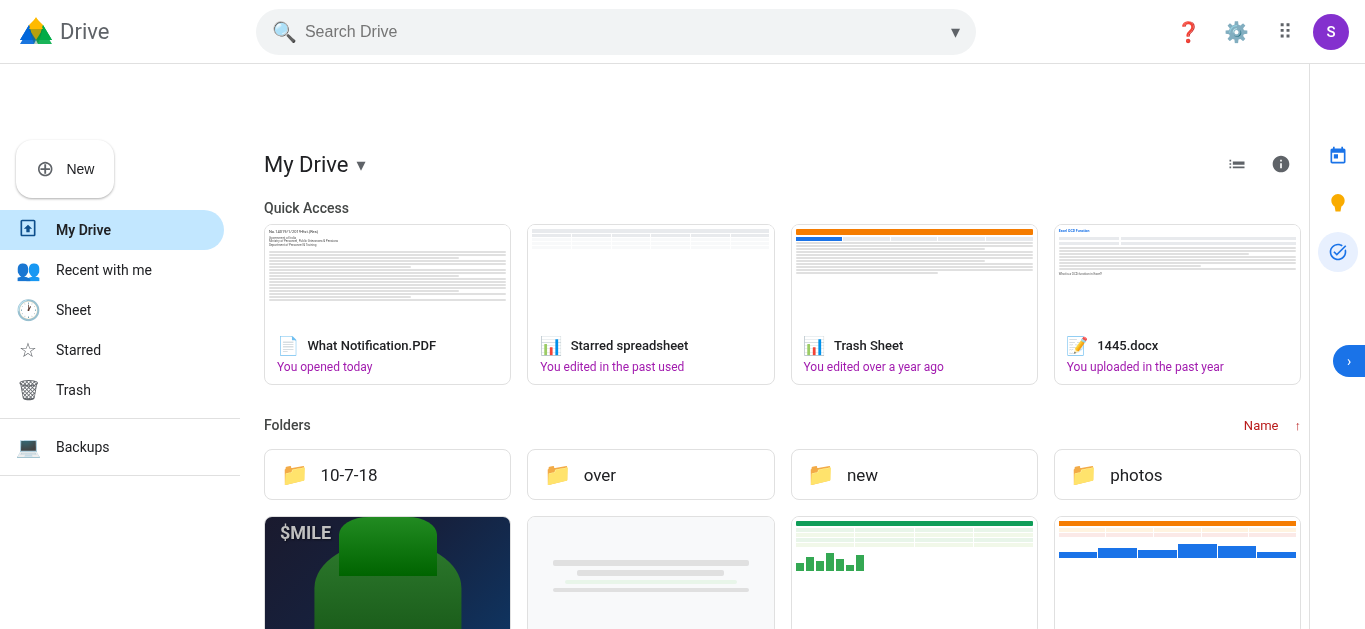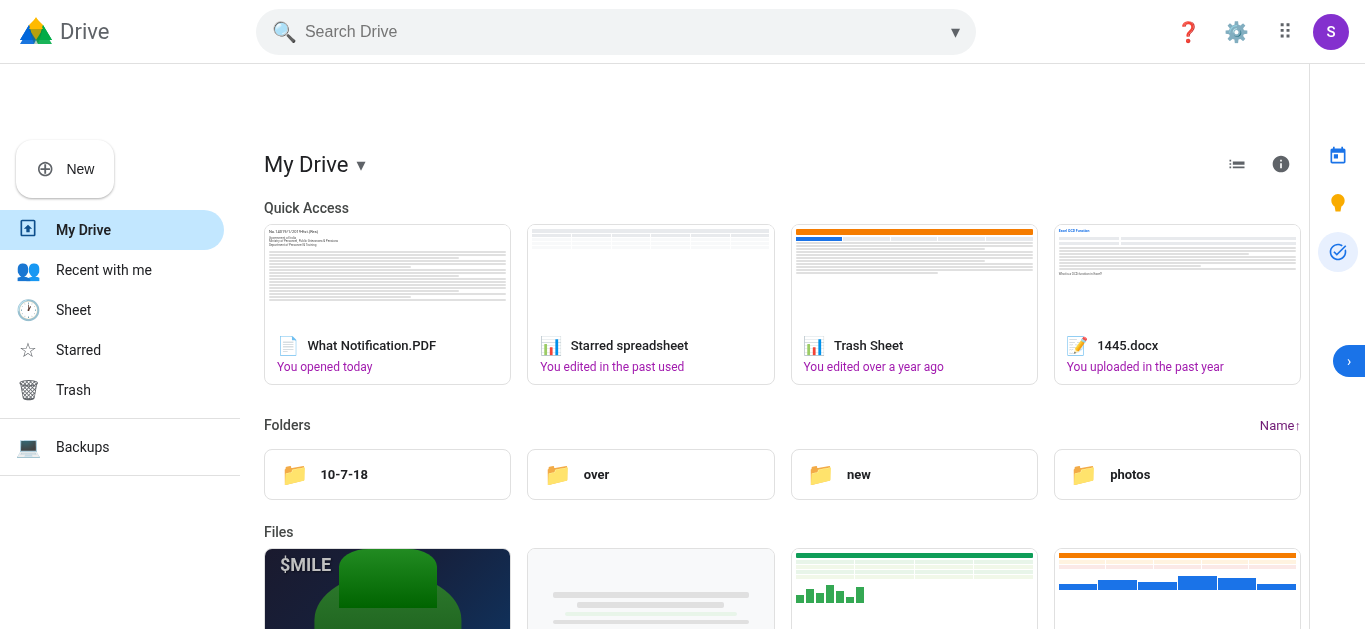--- a/index.html
+++ b/index.html
@@ -118,24 +118,24 @@
     .folders-grid {
       display: grid; grid-template-columns: repeat(4, 1fr);
       gap: 16px; margin-bottom: 16px;
     }
     .folder-item {
       border: 1px solid #e0e0e0; border-radius: 8px;
       display: flex; align-items: center; gap: 12px;
       padding: 12px 16px; cursor: pointer; background: #fff;
     }
     .folder-icon { font-size: 22px; color: #5f6368; }
-    .folder-name { font-size: 13px; color: #202124; font-weight: 700; }
+    .folder-name { font-size: 17px; color: #202124; font-weight: 400; }
     .sort-row {
-      display: flex; align-items: center; gap: 0;
-      font-size: 13px; color: #701a75; cursor: pointer;
+      display: flex; align-items: center; gap: 16px;
+      font-size: 13px; color: #b91c1c; cursor: pointer;
     }
 
     
     .files-title { font-size: 14px; color: #444746; padding: 8px 0; font-weight: 500; }
     .files-grid {
       display: grid; grid-template-columns: repeat(4, 1fr);
       gap: 16px;
     }
     .file-thumb-card {
       border: 1px solid #e0e0e0; border-radius: 8px; overflow: hidden;
@@ -443,21 +443,20 @@
       <div class="folder-item">
         <span class="folder-icon">📁</span>
         <span class="folder-name">new</span>
       </div>
       <div class="folder-item">
         <span class="folder-icon">📁</span>
         <span class="folder-name">photos</span>
       </div>
     </div>
 
-    <div class="files-title">Files</div>
     <div class="files-grid">
 
       <div class="file-thumb-card">
         <div style="width:100%; height:100%; background: linear-gradient(135deg, #1a1a2e 0%, #16213e 50%, #0f3460 100%); display:flex; align-items:center; justify-content:center; overflow:hidden;">
           <div style="text-align:center; position:relative; width:100%; height:100%;">
 
             <div style="position:absolute; bottom:0; left:50%; transform:translateX(-50%); width:60%; height:80%; background:linear-gradient(to bottom, #2d7a2d, #1a5c1a); border-radius:50% 50% 0 0;"></div>
             <div style="position:absolute; bottom:50%; left:50%; transform:translateX(-50%); width:35%; height:45%; background:#f4c8a0; border-radius:50%;"></div>
             <div style="position:absolute; top:0; left:30%; width:40%; height:50%; background:linear-gradient(to bottom, #228b22, #006400); border-radius:30% 30% 0 0;"></div>
             <div style="position:absolute; top:5px; left:15px; font-size:18px; font-weight:bold; color:#c0c0c0; text-shadow: 1px 1px 2px rgba(0,0,0,0.5);">$MILE</div>

